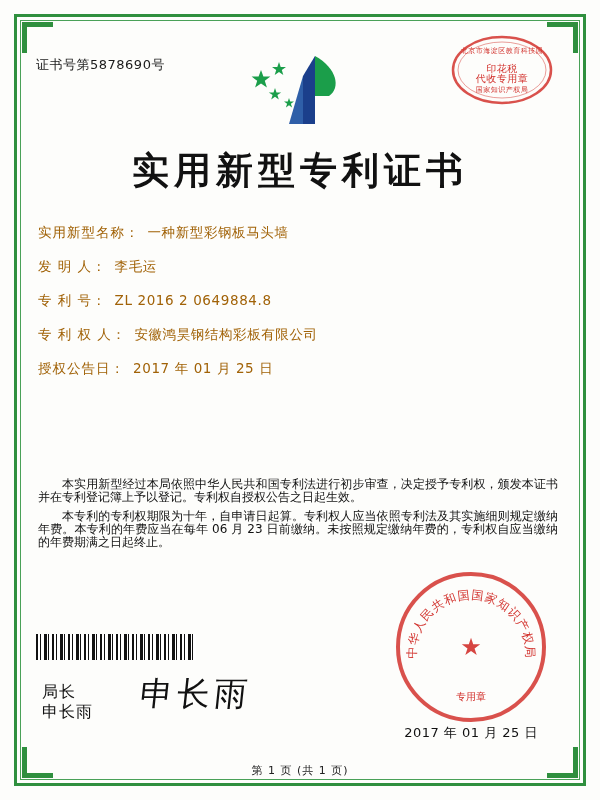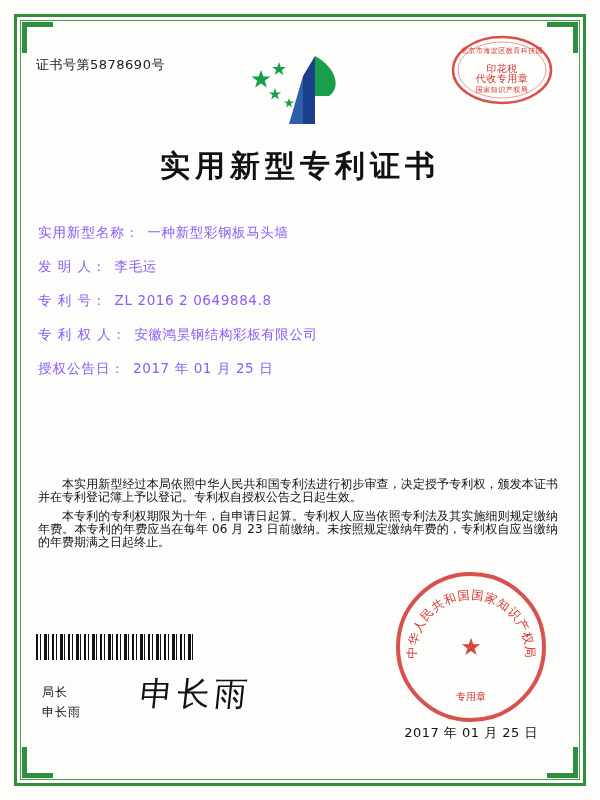--- a/index.html
+++ b/index.html
@@ -84,39 +84,39 @@
   .oval-seal .txt-top { top: 12px; }
   .oval-seal .txt-mid { top: 30px; font-size: 10px; line-height: 10px; }
   .oval-seal .txt-bot { bottom: 11px; margin-top: 48px; }
 
   .doc-title {
     position: absolute;
     top: 146px;
     left: 0;
     width: 100%;
     text-align: center;
-    font-size: 30px;
+    font-size: 37px;
     font-weight: bold;
     letter-spacing: 5px;
     color: #111;
     font-family: Liberation Serif, serif;
   }
 
   .fields {
     position: absolute;
     left: 38px;
     top: 224px;
     width: 524px;
   }
   .field-row {
     display: flex;
     align-items: baseline;
     margin-bottom: 16px;
     font-size: 13.5px;
-    color: #8b5cf6;
+    color: #a16207;
   }
   .field-label {
     flex: 0 0 auto;
     white-space: nowrap;
     letter-spacing: 1px;
   }
   .field-value {
     margin-left: 8px;
     letter-spacing: 0.6px;
   }
@@ -148,21 +148,21 @@
         #111 0px, #111 2px, #fff 2px, #fff 4px,
         #111 4px, #111 5px, #fff 5px, #fff 8px,
         #111 8px, #111 11px, #fff 11px, #fff 12px,
         #111 12px, #111 13px, #fff 13px, #fff 16px);
   }
 
   .signer {
     position: absolute;
     left: 42px;
     top: 682px;
-    font-size: 12px;
+    font-size: 16px;
     line-height: 20px;
     color: #111;
     letter-spacing: 1px;
   }
   .signature {
     position: absolute;
     left: 140px;
     top: 672px;
     font-size: 33px;
     color: #111;
@@ -325,13 +325,14 @@
       <text>
         <textPath href="#arcPath" startOffset="50%" text-anchor="middle">中华人民共和国国家知识产权局</textPath>
       </text>
     </svg>
     <div class="seal-center">★</div>
     <div class="seal-bottom">专用章</div>
   </div>
 
   <div class="grant-date">2017 年 01 月 25 日</div>
 
+  <div class="footer">第 1 页 (共 1 页)</div>
 </div>
 
 </body></html>

